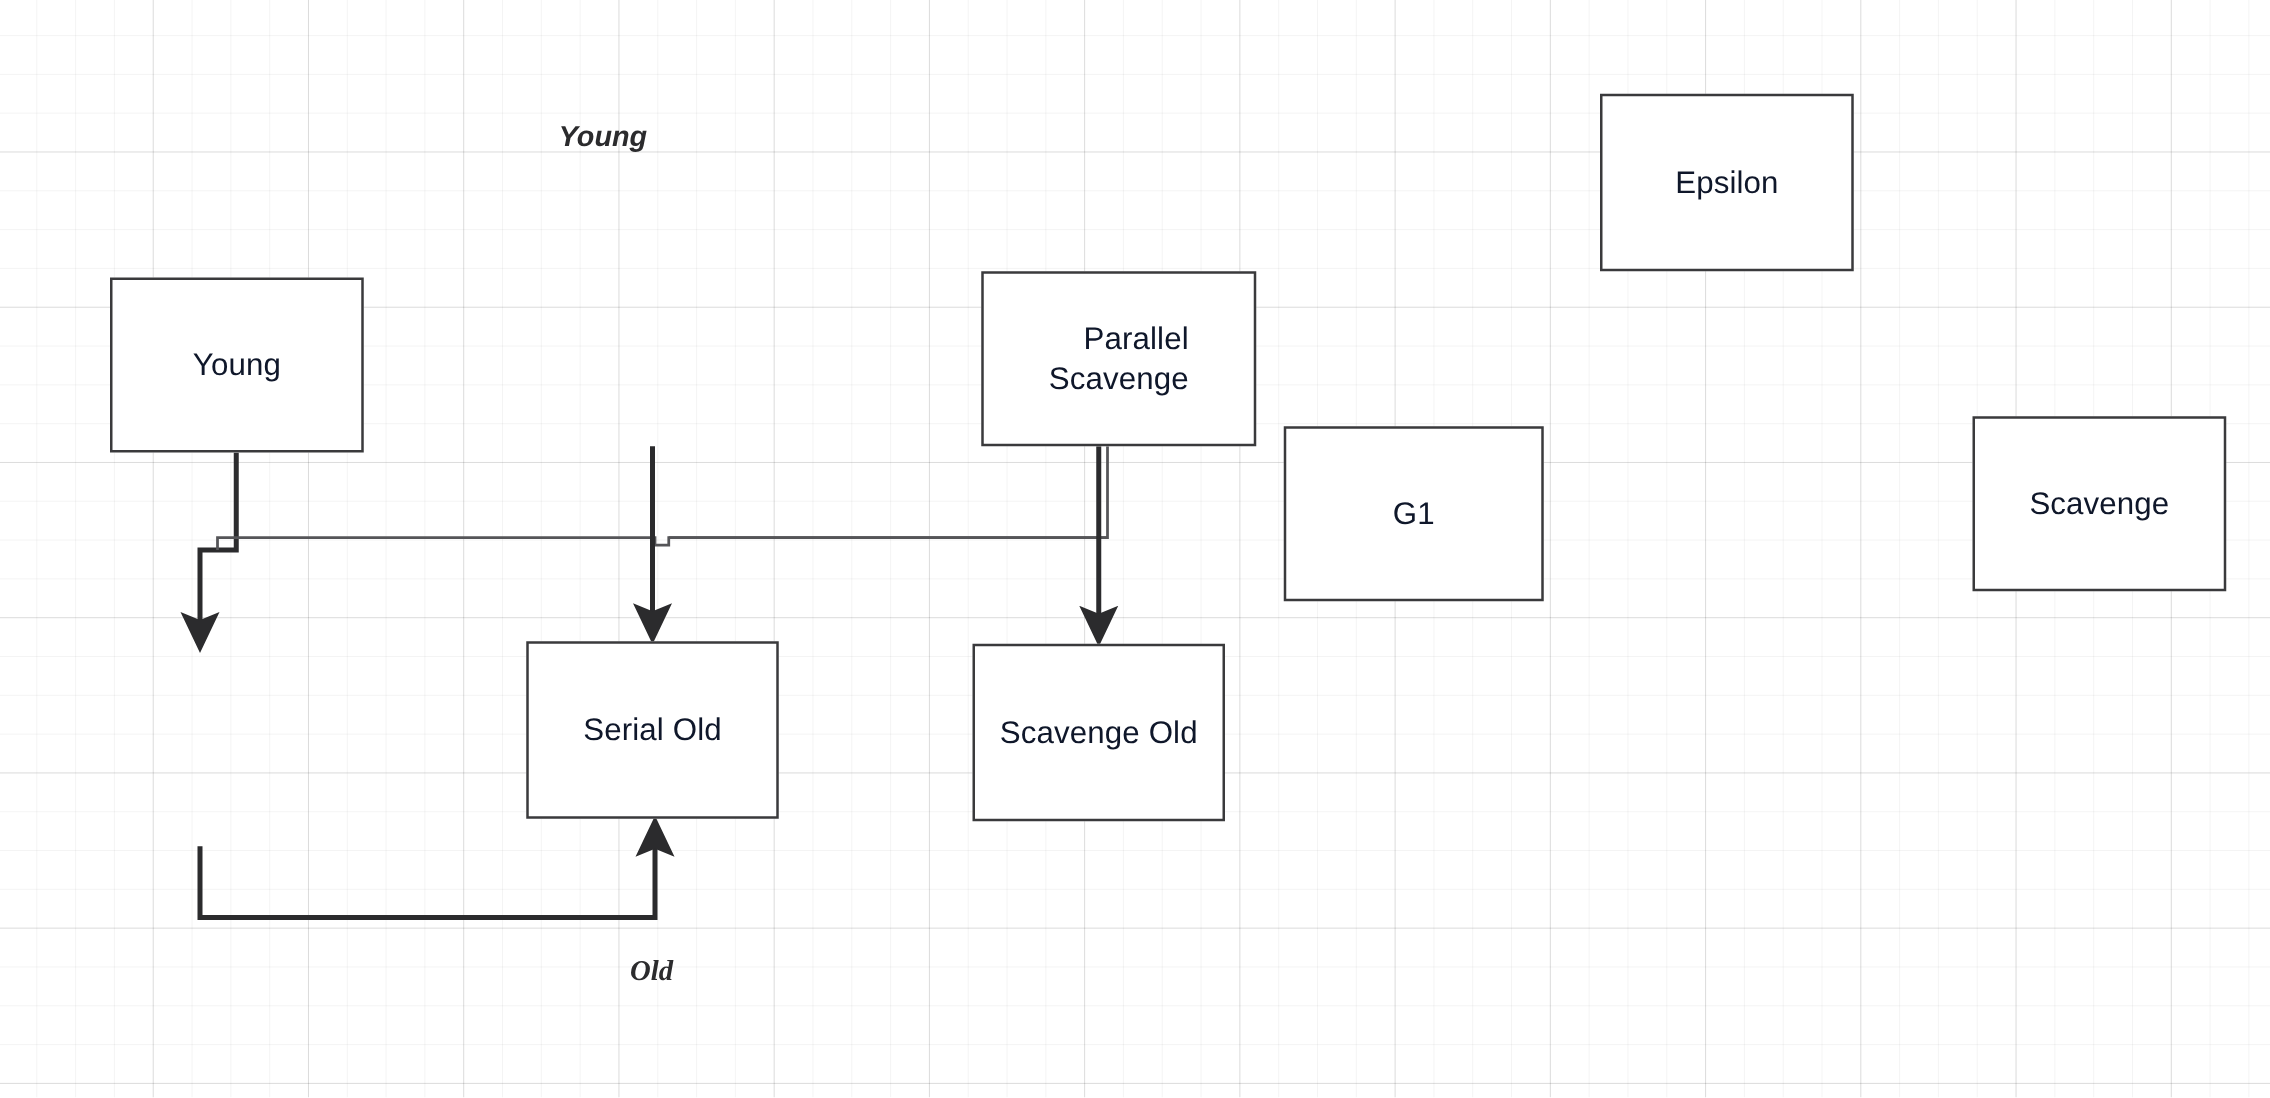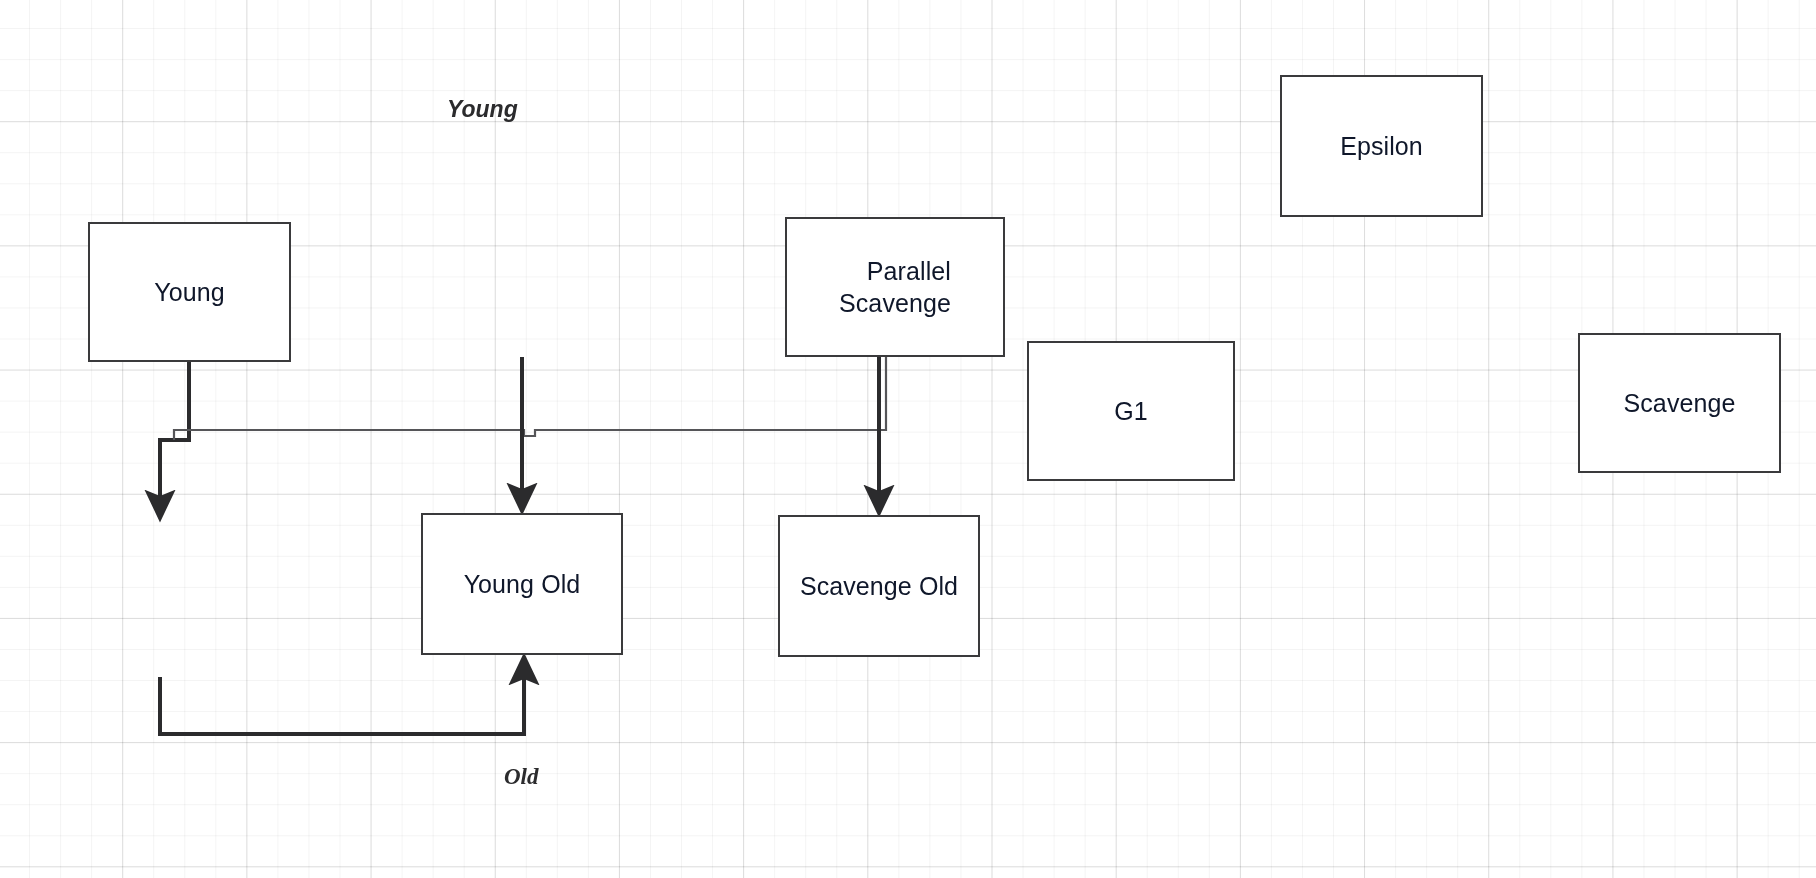--- a/index.html
+++ b/index.html
@@ -120,20 +120,20 @@
     <span class="label">G1</span>
   </div>
 
 
   <div class="node" style="left:1578px; top:333px; width:203px; height:140px;">
     <span class="label">Scavenge</span>
   </div>
 
 
   <div class="node" style="left:421px; top:513px; width:202px; height:142px;">
-    <span class="label">Young Old</span>
+    <span class="label">Serial Old</span>
   </div>
 
   <div class="node" style="left:778px; top:515px; width:202px; height:142px;">
     <span class="label">Scavenge Old</span>
   </div>
 
 </div>
 
 </body></html>

